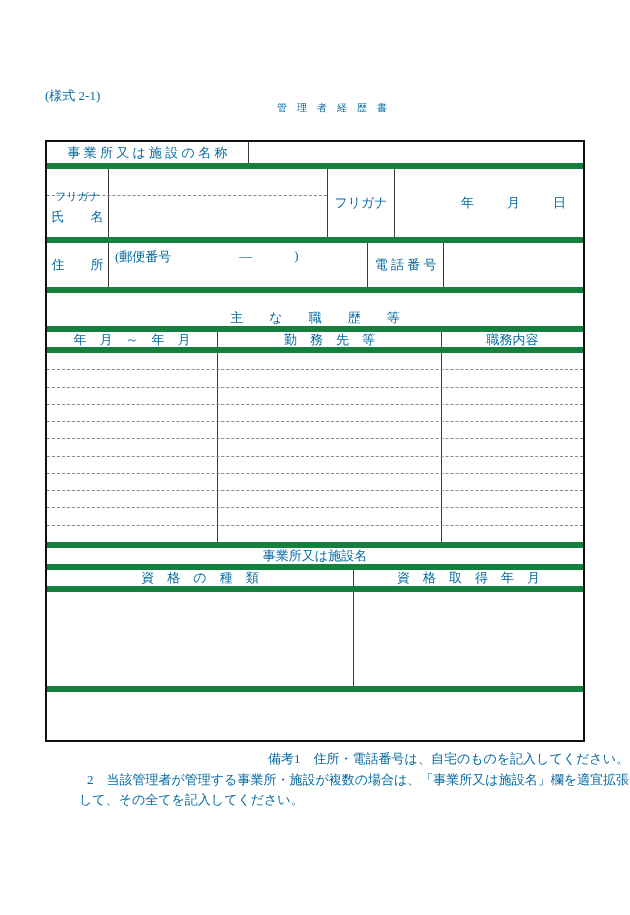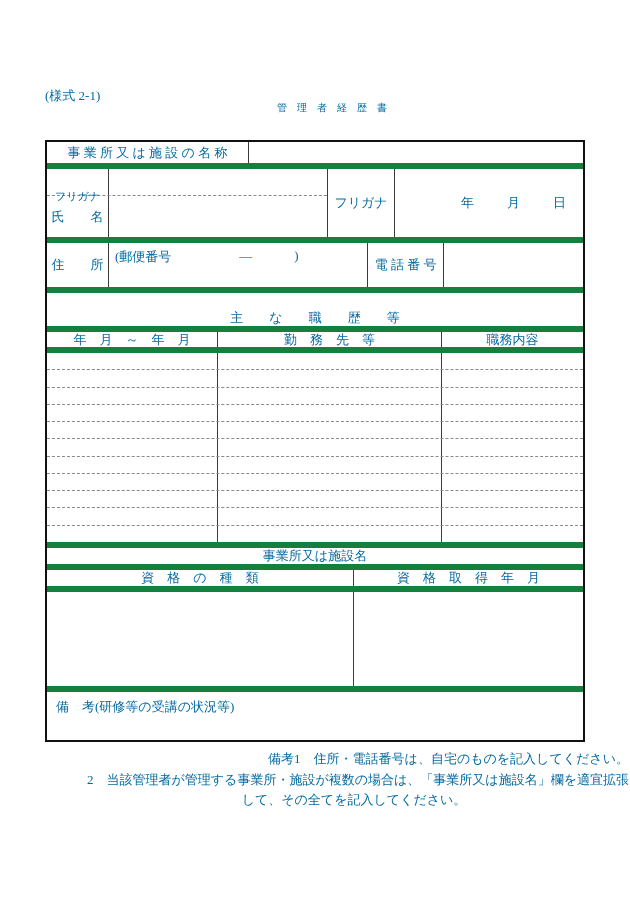--- a/index.html
+++ b/index.html
@@ -57,21 +57,21 @@
   .r-qhead { height:22px; }
   .w-q1 { width:306px; }
   .r-qbody { height:100px; }
 
   .r-remarks { flex:1; border-bottom:none; }
   .remarks { flex:1; justify-content:flex-start; align-items:flex-start; padding:6px 9px; }
 
   .footnotes { position:absolute; left:45px; top:749px; font-size:13px; line-height:20.5px; }
   .fn1 { margin-left:12px;text-align:right; }
   .fn2 { margin-left:42px; }
-  .fn3 { margin-left:34px;text-align:center; }
+  .fn3 { margin-left:34px; }
 </style>
 </head>
 <body>
 
 <div class="page">
 
   <div class="form-code">(様式 2-1)</div>
   <div class="doc-title">管　理　者　経　歴　書</div>
 
   <div class="form-table">
@@ -183,25 +183,20 @@
     </div>
     <div class="row r-qhead">
       <div class="cell w-q1">資　格　の　種　類</div>
       <div class="cell fill bl">資　格　取　得　年　月</div>
     </div>
     <div class="row r-qbody">
       <div class="cell w-q1"></div>
       <div class="cell fill bl"></div>
     </div>
 
-    <div class="row r-remarks">
-      <div class="cell remarks">
-        <span>備　考(研修等の受講の状況等)</span>
-      </div>
-    </div>
   </div>
 
   <div class="footnotes">
     <div class="fn1">備考1　住所・電話番号は、自宅のものを記入してください。</div>
     <div class="fn2">2　当該管理者が管理する事業所・施設が複数の場合は、「事業所又は施設名」欄を適宜拡張</div>
     <div class="fn3">して、その全てを記入してください。</div>
   </div>
 
 </div>
 

